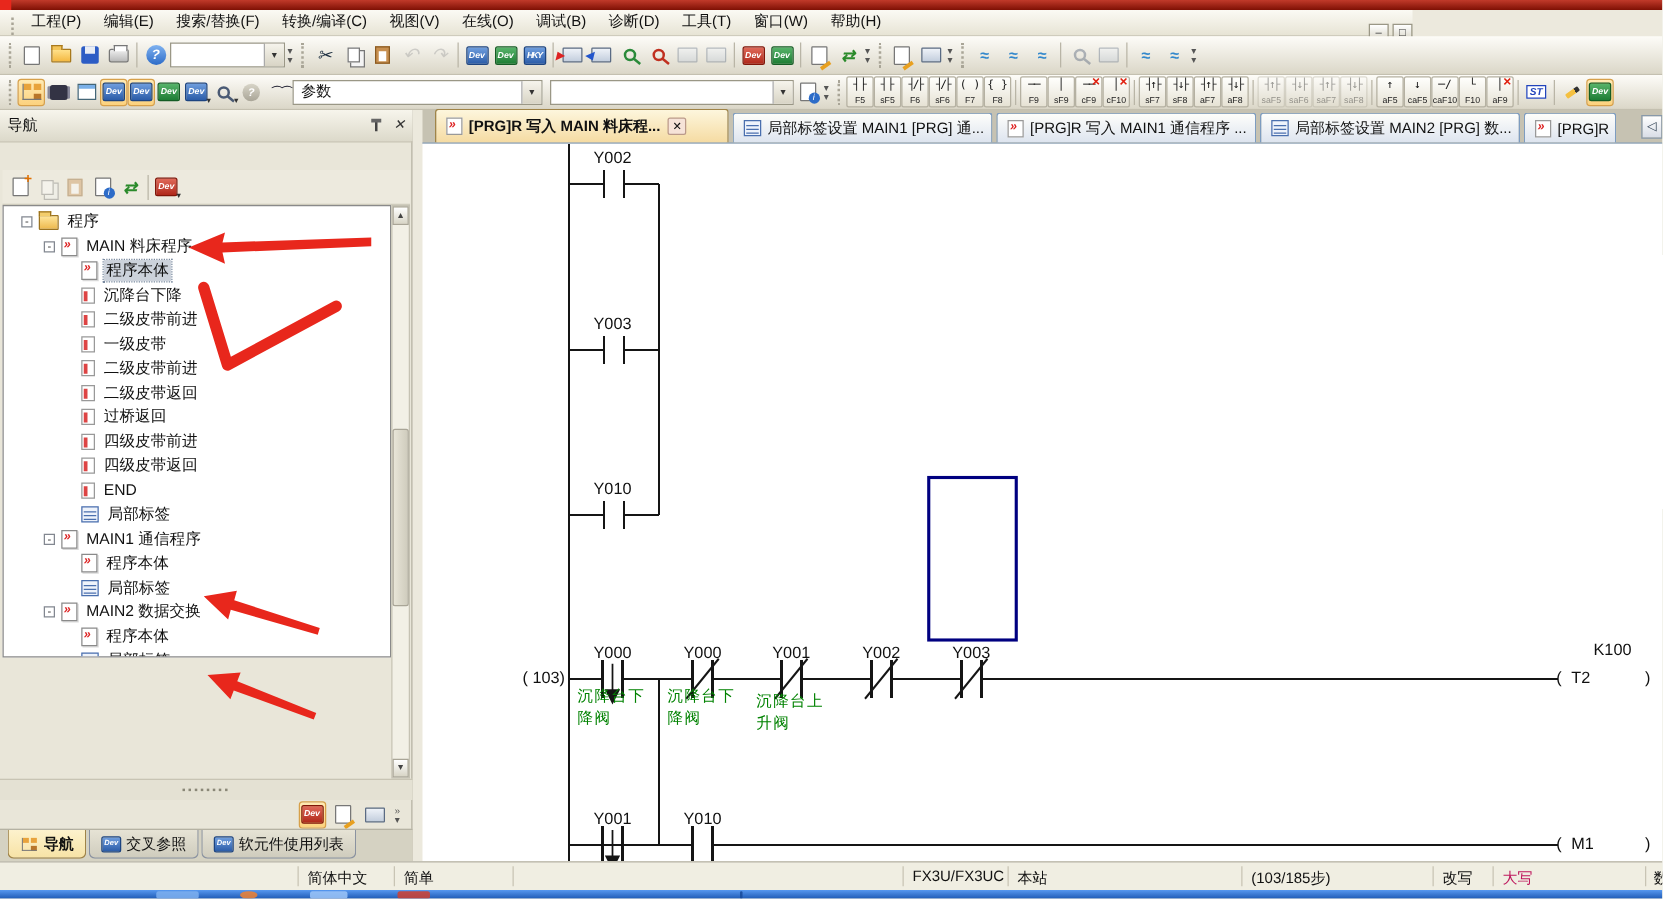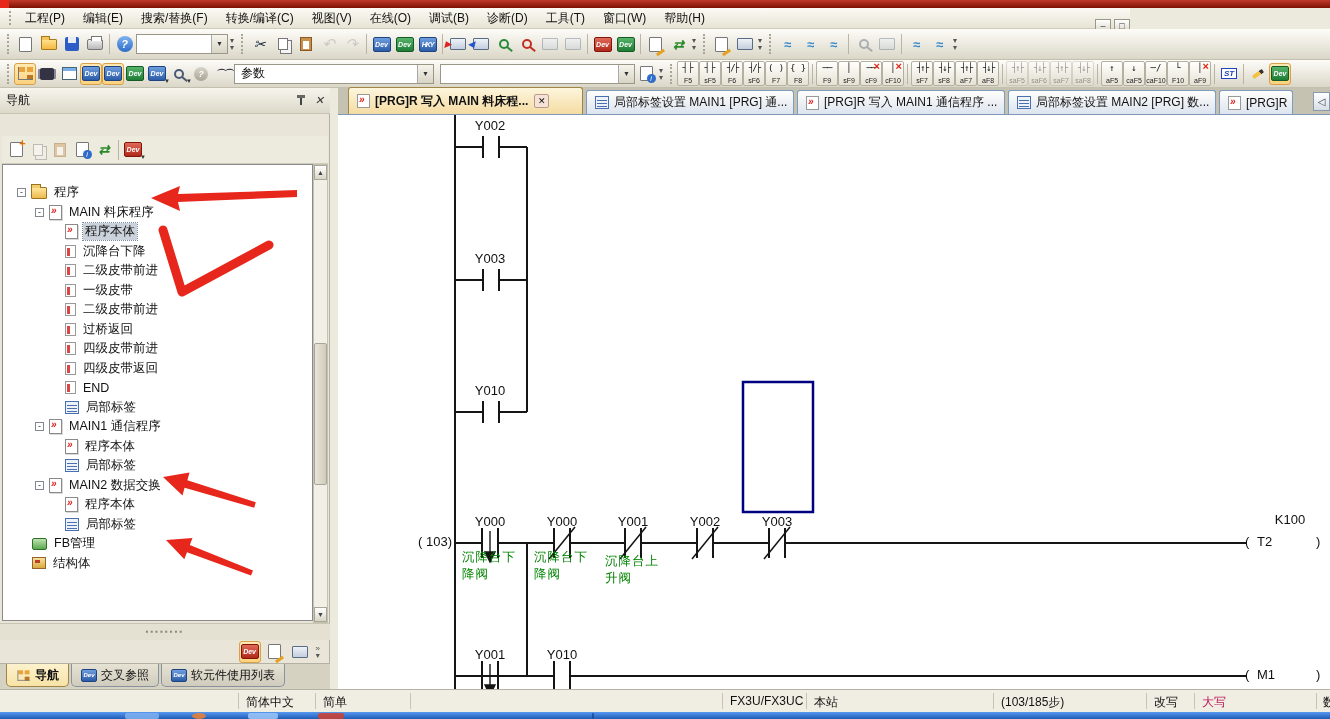--- a/index.html
+++ b/index.html
@@ -3,21 +3,21 @@
 <meta charset="utf-8">
 <style>
 *{margin:0;padding:0;box-sizing:border-box}
 html,body{width:1330px;height:719px;overflow:hidden}
 body{font-family:"Liberation Sans",sans-serif;font-size:12px;color:#111;background:#ece9dd}
 #screen{position:relative;width:1330px;height:719px;background:#ece9dd;overflow:hidden}
 
 
 #titlestrip{position:absolute;left:0;top:0;width:1330px;height:8px;background:linear-gradient(#c13a2a,#7e1004)}
 #appicon{position:absolute;left:0;top:0;width:9px;height:9px;background:#e8271c}
-#menubar{position:absolute;left:0;top:8px;width:1130px;height:21px;background:linear-gradient(#fbfaf4,#e7e4d5);border-bottom:1px solid #cfccbd;display:flex;align-items:center;padding-left:4px}
+#menubar{position:absolute;left:0;top:8px;width:1130px;height:21px;background:linear-gradient(#fbfaf4,#e7e4d5);border-bottom:1px solid #cfccbd;display:flex;align-items:flex-end;padding-left:4px}
 .mgrip{border-left:2px dotted #a9a597;height:14px;margin:0 5px}
 .mitem{padding:2px 9px;white-space:nowrap}
 #wbtns{position:absolute;right:0;top:11px;display:flex;gap:3px}
 .wb{width:16px;height:14px;border:1px solid #9a9786;background:linear-gradient(#fff,#d8d5c6);font-size:9px;line-height:12px;text-align:center;color:#333}
 
 
 .toolbar{position:absolute;left:0;width:1330px;background:linear-gradient(#fdfcf8,#dbd7c8);border-bottom:1px solid #c4c0b0;display:flex;align-items:center;padding:0 2px}
 #toolbar1{top:29px;height:31px}
 #toolbar2{top:60px;height:28px}
 .grip{border-left:2px dotted #a9a597;height:20px;margin:0 5px}
@@ -109,21 +109,21 @@
 
 
 #navpanel{position:absolute;left:0;top:88px;width:330px;height:601px;background:#e9e6d9;border-right:1px solid #b5b2a3}
 #navtitle{position:absolute;left:0;top:0;width:330px;height:26px;background:linear-gradient(#f7f5ec,#dcd9ca);display:flex;align-items:center;padding:0 6px;border-bottom:1px solid #c8c4b4}
 .pin{width:11px;height:11px;position:relative;margin-right:8px}
 .pin::before{content:"";position:absolute;left:4px;top:1px;width:2px;height:9px;background:#444}
 .pin::after{content:"";position:absolute;left:1px;top:0;width:8px;height:3px;background:#666}
 .xicon{font-size:11px;color:#333;line-height:11px}
 #projhdr{position:absolute;left:2px;top:26px;width:326px;height:22px;background:linear-gradient(#e7ebf2,#b2bfd2);border:1px solid #93a2b8;color:#1f3864;display:flex;align-items:center;padding:0 6px;font-size:12px}
 #treebar{position:absolute;left:2px;top:48px;width:326px;height:28px;background:#edeade;display:flex;align-items:center;padding:0 3px;border-bottom:1px solid #cfccbd}
-#tree{position:absolute;left:2px;top:76px;width:311px;height:457px;background:#fff;border:1px solid #8a8a8a;overflow:hidden;padding-top:18px}
+#tree{position:absolute;left:2px;top:76px;width:311px;height:362px;background:#fff;border:1px solid #8a8a8a;overflow:hidden;padding-top:3px}
 .trow{height:19.5px;display:flex;align-items:center;font-size:12.5px;white-space:nowrap}
 .lv0{padding-left:14px}.lv1{padding-left:32px}.lv2{padding-left:62px}.lv0b{padding-left:29px}
 .exp{width:9px;height:9px;border:1px solid #828790;background:#fff;font-size:9px;line-height:7px;text-align:center;margin-right:5px;flex:none;color:#333}
 .exp::before{content:"-"}
 .tic{flex:none;margin-right:5px}
 .tlb{padding:0 2px}
 .tlb.sel{background:#ccd2db;outline:1px dotted #7a8aa0}
 .ti-folder{width:16px;height:12px;background:linear-gradient(#ffe59a,#edba4e);border:1px solid #9c7420;border-radius:1px;position:relative}
 .ti-folder::before{content:"";position:absolute;left:-1px;top:-4px;width:8px;height:3px;background:#f3cd6b;border:1px solid #9c7420;border-bottom:none}
 .ti-prg{width:13px;height:15px;background:#fff;border:1px solid #8a8a8a;position:relative;box-shadow:1px 1px 0 rgba(0,0,0,.15)}
@@ -541,20 +541,24 @@
           <i class="tic ti-doc2"></i>
           <span class="tlb">二级皮带前进</span>
         </div>
       <div class="trow lv2">
           <i class="tic ti-doc2"></i>
           <span class="tlb">一级皮带</span>
         </div>
       <div class="trow lv2">
           <i class="tic ti-doc2"></i>
           <span class="tlb">二级皮带前进</span>
+        </div>
+      <div class="trow lv2">
+          <i class="tic ti-doc2"></i>
+          <span class="tlb">二级皮带返回</span>
         </div>
       <div class="trow lv2">
           <i class="tic ti-doc2"></i>
           <span class="tlb">过桥返回</span>
         </div>
       <div class="trow lv2">
           <i class="tic ti-doc2"></i>
           <span class="tlb">四级皮带前进</span>
         </div>
       <div class="trow lv2">

